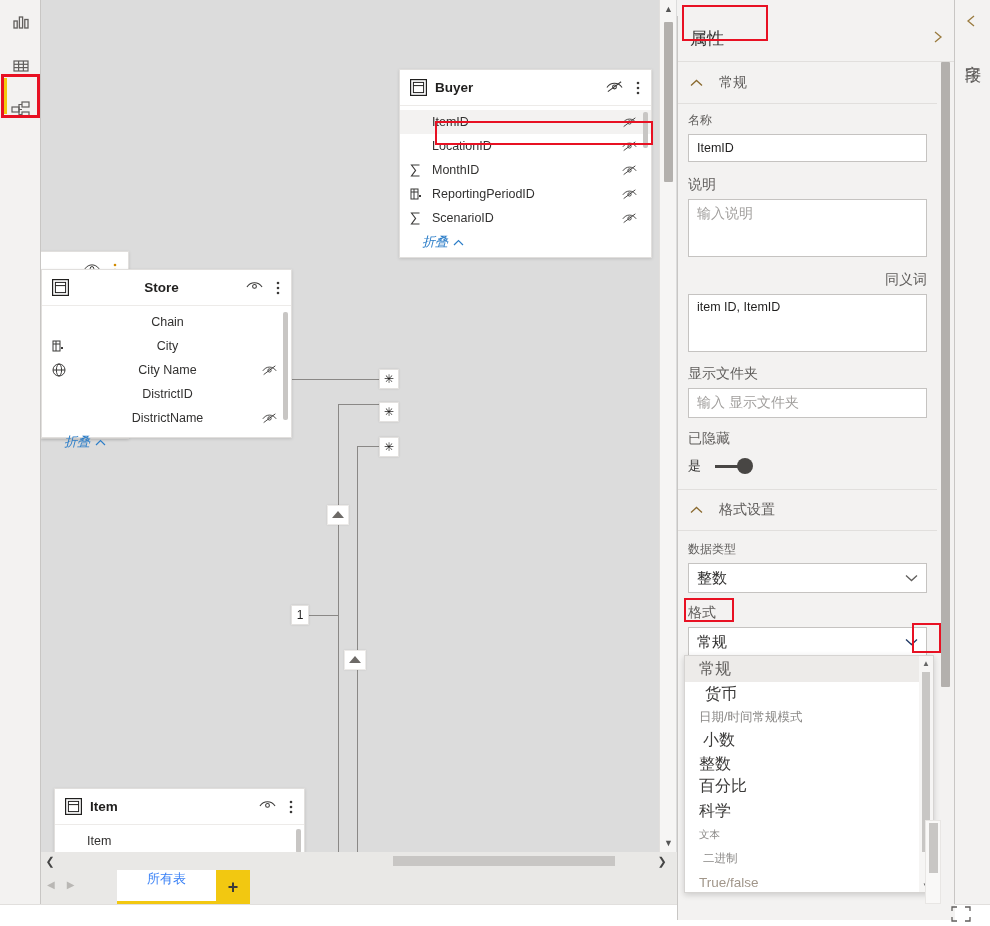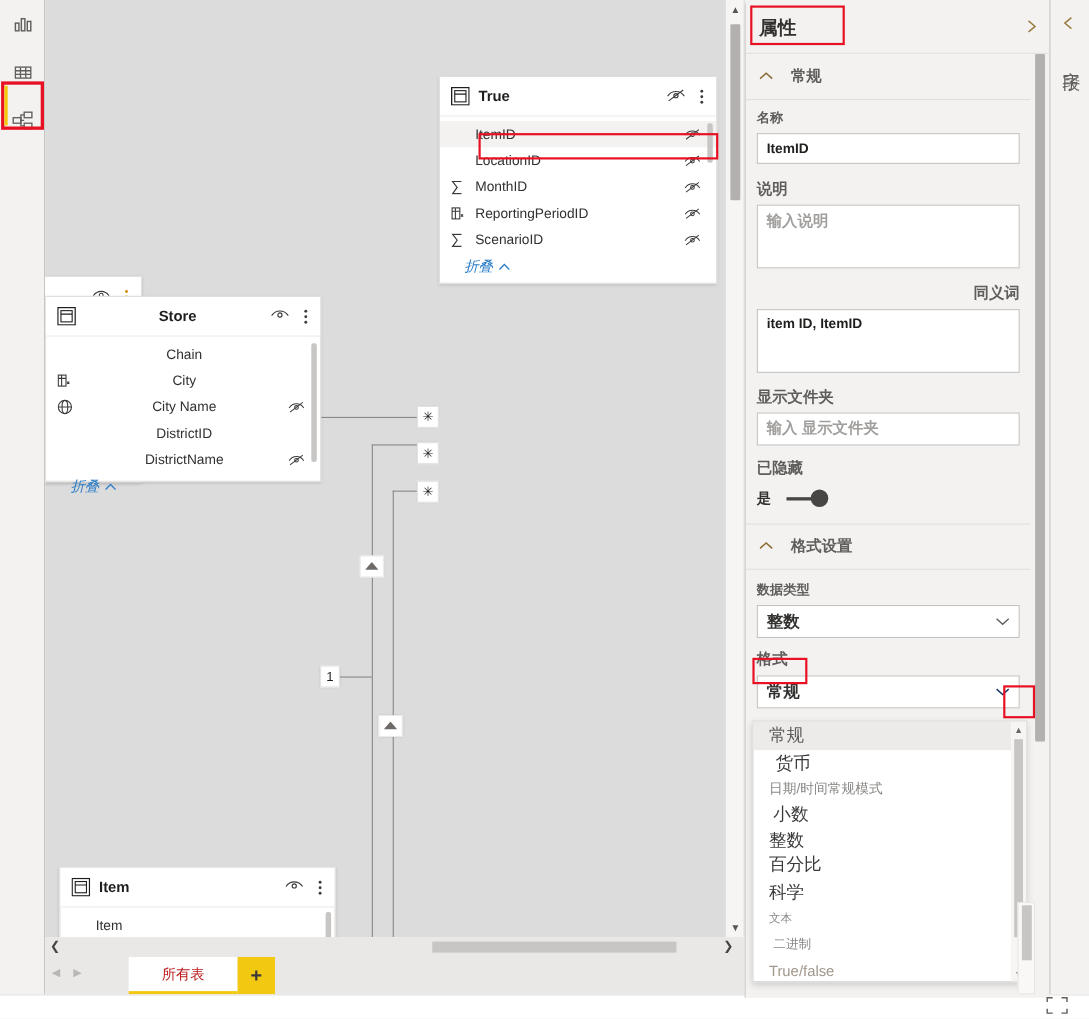--- a/index.html
+++ b/index.html
@@ -111,37 +111,37 @@
   
   .tabbar {
     position:absolute; left:41px; top:870px; width:636px; height:34px;
     background:#e9e8e6;
   }
   .tab-navs { position:absolute; left:6px; top:9px; display:flex; gap:12px; }
   .tab-nav { font-size:10px; color:#b9b7b4; }
   .tab-item {
     position:absolute; left:76px; top:0px; width:99px; height:34px;
     background:#fff; border-bottom:3px solid #f2c811;
-    display:flex; align-items:center; justify-content:center;
-    font-size:13px; color:#b91c1c;
+    display:flex; justify-content:center;
+    font-size:13px; color:#3b82f6;
   }
   .tab-add {
     position:absolute; left:175px; top:0px; width:34px; height:34px;
     background:#f2c811; display:flex; align-items:center; justify-content:center;
     font-size:18px; color:#3b3a39; font-weight:bold;
   }
   .statusbar {
     position:absolute; left:0; top:904px; width:990px; height:22px;
     background:#ffffff; border-top:1px solid #e1dfdd;
   }
 
   
   .props {
-    position:absolute; left:677px; top:3px; width:277px; height:904px;
-    background:#f3f2f1; border-left:1px solid #c8c6c4;font-weight:bold;
+    position:absolute; left:677px; top:16px; width:277px; height:904px;
+    background:#f3f2f1; border-left:1px solid #c8c6c4;
   }
   .props-head {
     height:46px; display:flex; align-items:center; padding:0 10px 0 8px;
     background:#f3f2f1; border-bottom:1px solid #e1dfdd;
   }
   .props-title { font-size:17px; color:#323130; flex:1; padding-left:4px; }
   .props-title-box {
     position:absolute; left:682px; top:5px; width:86px; height:36px;
     border:2px solid #e81123; pointer-events:none; box-sizing:border-box;
   }
@@ -345,21 +345,21 @@
 
     <div class="tcard" style="left:358px; top:69px; width:253px; height:189px;">
       <div class="tcard-head">
         <span class="tbl-icon">
           <svg width="17" height="17" viewBox="0 0 17 17">
               <rect x="0.6" y="0.6" width="15.8" height="15.8" fill="none" stroke="#201f1e" stroke-width="1.2"></rect>
               <rect x="3.4" y="3.4" width="10.2" height="10.2" fill="none" stroke="#201f1e" stroke-width="1"></rect>
               <line x1="3.4" y1="6.6" x2="13.6" y2="6.6" stroke="#201f1e" stroke-width="1"></line>
             </svg>
         </span>
-        <div class="tcard-title">True</div>
+        <div class="tcard-title">Buyer</div>
         <span class="hicon">
           <svg width="17" height="13" viewBox="0 0 18 13">
               <path d="M1 7.5 C5 1.5 13 1.5 17 7.5" fill="none" stroke="#3b3a39" stroke-width="1.1"></path>
               <circle cx="9" cy="7" r="2" fill="none" stroke="#3b3a39" stroke-width="1.1"></circle>
               <line x1="2" y1="12" x2="16" y2="1.5" stroke="#3b3a39" stroke-width="1.1"></line>
             </svg>
         </span>
         <span class="dots">
           <svg width="4" height="14" viewBox="0 0 4 14">
               <circle cx="2" cy="2" r="1.3" fill="#3b3a39"></circle>

